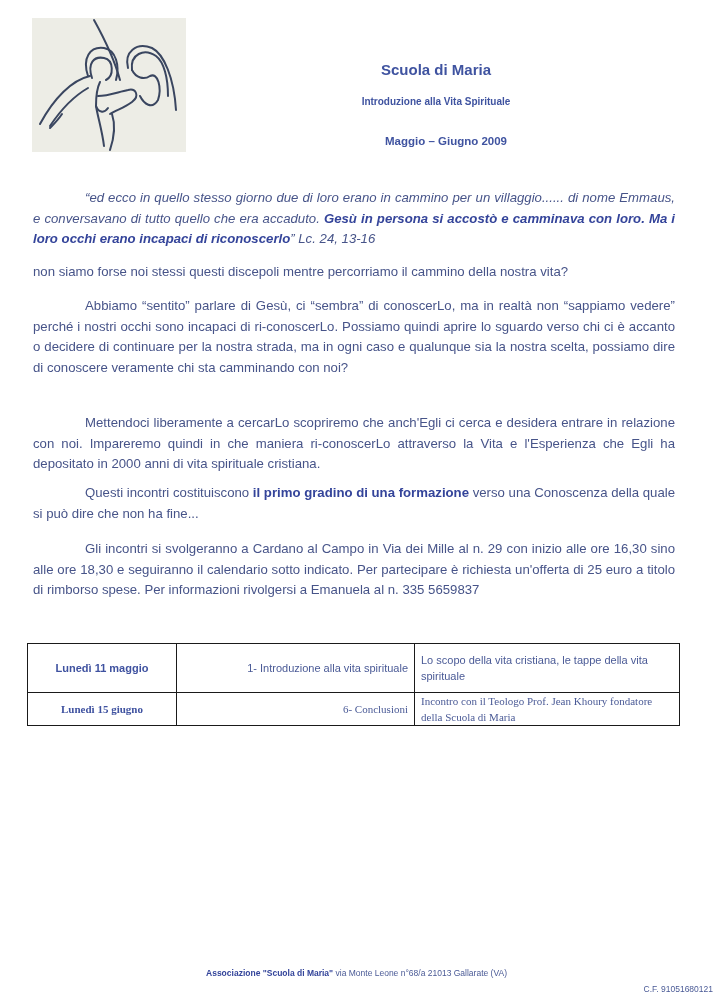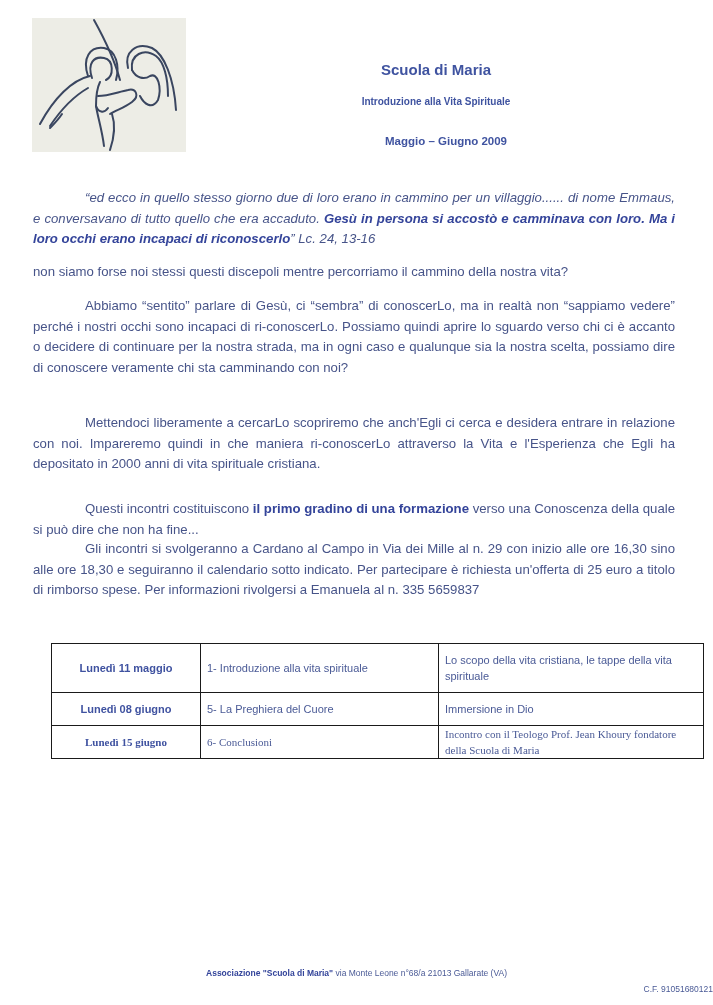--- a/index.html
+++ b/index.html
@@ -11,24 +11,24 @@
   .hdr { position:absolute; left:300px; width:272px; text-align:center; color:#3f53a0; }
   .hdr.title { top:61px; font-size:15px; font-weight:bold; }
   .hdr.sub { top:96px; font-size:10px; font-weight:bold; }
   .hdr.date { top:135px; font-size:11.5px; font-weight:bold; left:310px; }
   .para { position:absolute; left:33px; width:642px; font-size:13.2px; line-height:20.5px;
           text-align:justify; color:#475489; }
   .para .ind { display:inline-block; width:52px; }
   .quote { font-style:italic; }
   .quote b { color:#2f3f8c; }
   .para b { color:#34449a; }
-  table.sched { position:absolute; left:27px; top:643px; width:653px; border-collapse:collapse;margin-left:24px; }
+  table.sched { position:absolute; left:27px; top:643px; width:653px; border-collapse:collapse; }
   table.sched td { border:1.5px solid #1a1a1a; font-size:11px; color:#4a5a96; padding:0 6px; }
   table.sched td.date { width:136px; text-align:center; font-weight:bold; color:#3f52a0; }
-  table.sched td.topic { width:225px; text-align:left; }
+  table.sched td.topic { width:225px; text-align:right; }
   table.sched td.desc { line-height:16px; }
   .footer { position:absolute; left:0; width:713px; text-align:center; font-size:8.5px; color:#4a5a96; }
   .footer b { color:#33449a; }
 </style>
 </head>
 <body>
 
 <div class="logo">
   <svg viewBox="0 0 154 134">
     <g fill="none" stroke="#3a4660" stroke-width="2" stroke-linecap="round">
@@ -60,39 +60,34 @@
 <div class="para" style="top:262px;">non siamo forse noi stessi questi discepoli mentre percorriamo il  cammino della nostra vita?</div>
 
 <div class="para" style="top:296px;">
   <span class="ind"></span><span>Abbiamo “sentito” parlare di Gesù, ci “sembra” di conoscerLo, ma in realtà non “sappiamo vedere”  perché i nostri occhi  sono incapaci di ri-conoscerLo. Possiamo quindi aprire lo sguardo verso chi ci è accanto o decidere di continuare per la nostra strada, ma in ogni caso e qualunque sia la nostra scelta, possiamo dire di conoscere veramente chi sta camminando con noi?</span>
 </div>
 
 <div class="para" style="top:413px;">
   <span class="ind"></span><span>Mettendoci liberamente a cercarLo scopriremo che anch'Egli ci cerca e desidera entrare in relazione con noi. Impareremo quindi in che maniera ri-conoscerLo attraverso la Vita e l'Esperienza che Egli ha depositato in 2000 anni di vita spirituale cristiana.</span>
 </div>
 
-<div class="para" style="top:483px;margin-top:16px;">
+<div class="para" style="top:483px;">
   <span class="ind"></span><span>Questi incontri costituiscono </span><b>il primo gradino di una formazione</b><span> verso una Conoscenza della quale si può dire che non ha fine...</span>
 </div>
 
 <div class="para" style="top:539px;">
   <span class="ind"></span><span>Gli incontri si svolgeranno a Cardano al Campo in Via dei Mille al n. 29 con inizio alle ore 16,30 sino alle ore 18,30 e seguiranno il calendario sotto indicato. Per partecipare è richiesta un'offerta di 25 euro a titolo di rimborso spese.  Per informazioni rivolgersi a Emanuela al n. 335 5659837</span>
 </div>
 
 <table class="sched">
   <tbody>
     <tr style="height:49px;">
       <td class="date">Lunedì 11 maggio</td>
       <td class="topic">1- Introduzione alla vita spirituale</td>
       <td class="desc">Lo scopo della vita cristiana, le tappe della vita spirituale</td>
-    </tr>
-    <tr style="height:33px;">
-      <td class="date">Lunedì 08 giugno</td>
-      <td class="topic">5- La Preghiera del Cuore</td>
-      <td class="desc">Immersione in Dio</td>
     </tr>
     <tr style="height:32px;font-family:Liberation Serif, serif;">
       <td class="date">Lunedì 15 giugno</td>
       <td class="topic">6- Conclusioni</td>
       <td class="desc">Incontro con il Teologo Prof. Jean Khoury fondatore della Scuola di Maria</td>
     </tr>
   </tbody>
 </table>
 
 <div class="footer" style="top:968px;">

